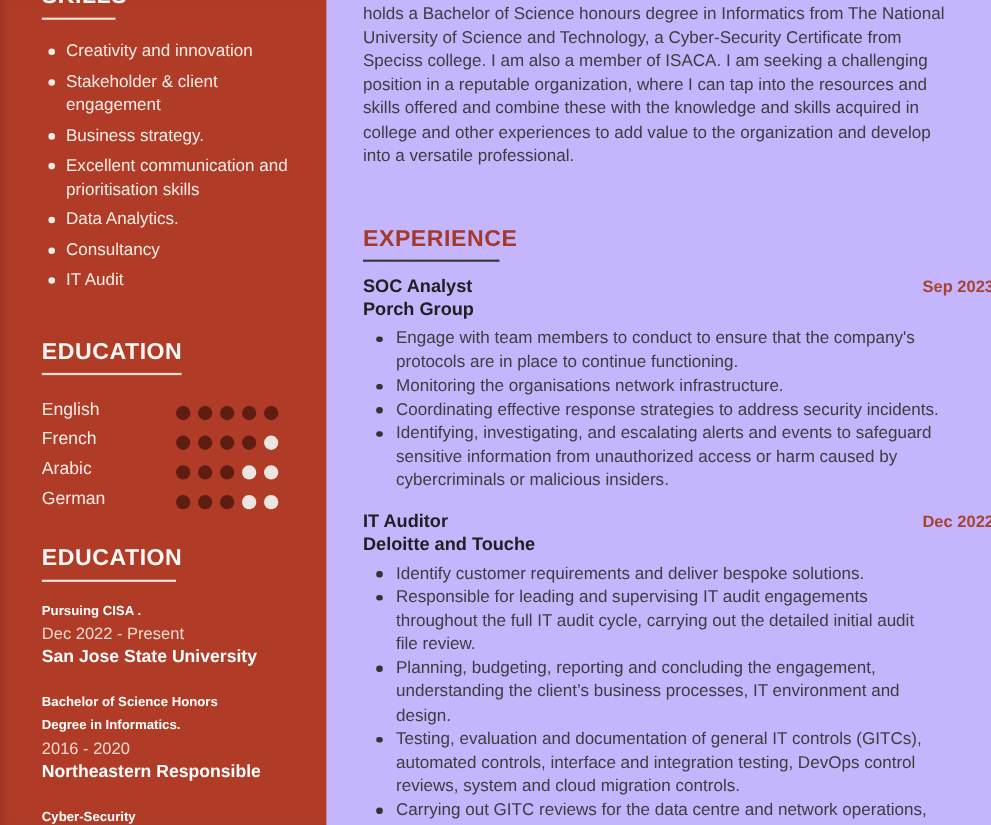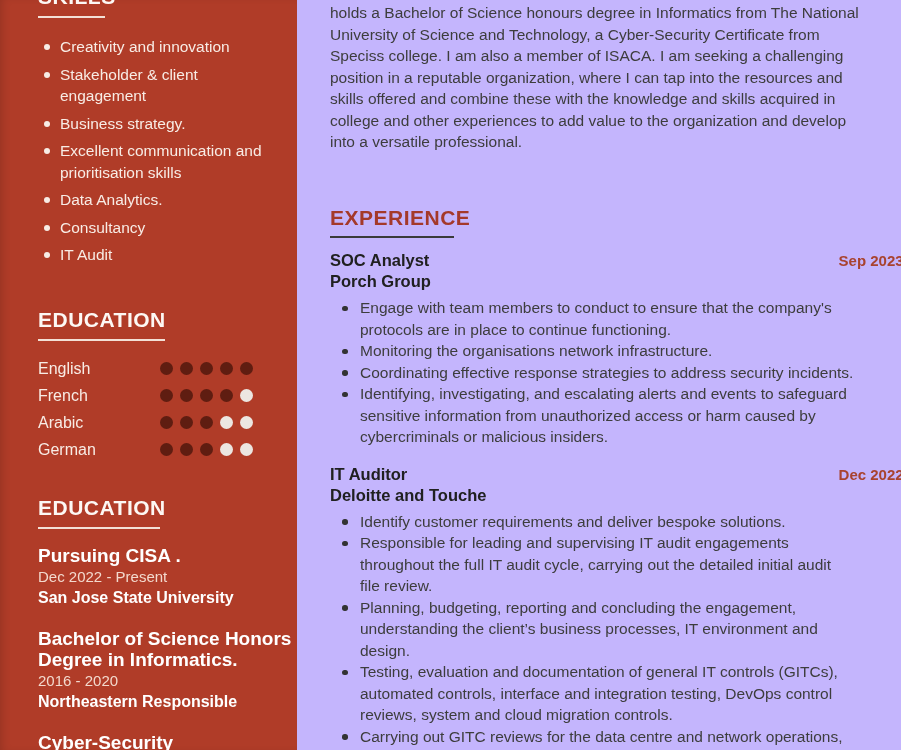--- a/index.html
+++ b/index.html
@@ -35,29 +35,29 @@
   .skills li{
     position:relative;padding-left:22px;margin-bottom:6px;
     font-size:15.5px;line-height:21.5px;color:#f8ece5;white-space:pre;
   }
   .skills li::before{
     content:"";position:absolute;left:6px;top:8px;width:6px;height:6px;border-radius:50%;
     background:#f8ece5;
   }
   .langs{top:307px;width:215px;}
   .lang-rows{margin-top:14px;}
-  .lang-row{display:flex;justify-content:space-between;align-items:center;height:27px;}
+  .lang-row{display:flex;justify-content:space-between;align-items:flex-end;height:27px;}
   .lang-name{font-size:16px;color:#f8ece5;}
   .dots{display:flex;gap:7px;}
   .dot{width:13px;height:13px;border-radius:50%;background:var(--dot_empty);}
   .dot.filled{background:var(--dot_filled);}
   .edu{top:495px;width:245px;}
   .edu-entries{margin-top:16px;}
   .edu-entry{margin-bottom:20px;}
-  .edu-degree{font-size:19px;font-weight:bold;color:#ffffff;line-height:21px;white-space:pre;}
+  .edu-degree{font-size:12px;font-weight:bold;color:#ffffff;line-height:21px;white-space:pre;}
   .edu-dates{font-size:15px;color:#f3d9cd;line-height:21px;}
   .edu-school{font-size:16px;font-weight:bold;color:#ffffff;line-height:21px;}
   
   .main{position:absolute;left:297px;top:0;width:708px;height:750px;background:#c4b5fd;overflow:hidden;}
   .summary{
     position:absolute;top:2px;left:33px;width:560px;
     font-size:15.5px;line-height:21.5px;color:var(--main_text);white-space:pre;
   }
   .exp-section{position:absolute;top:193px;left:33px;right:33px;}
   .exp-section h2{

